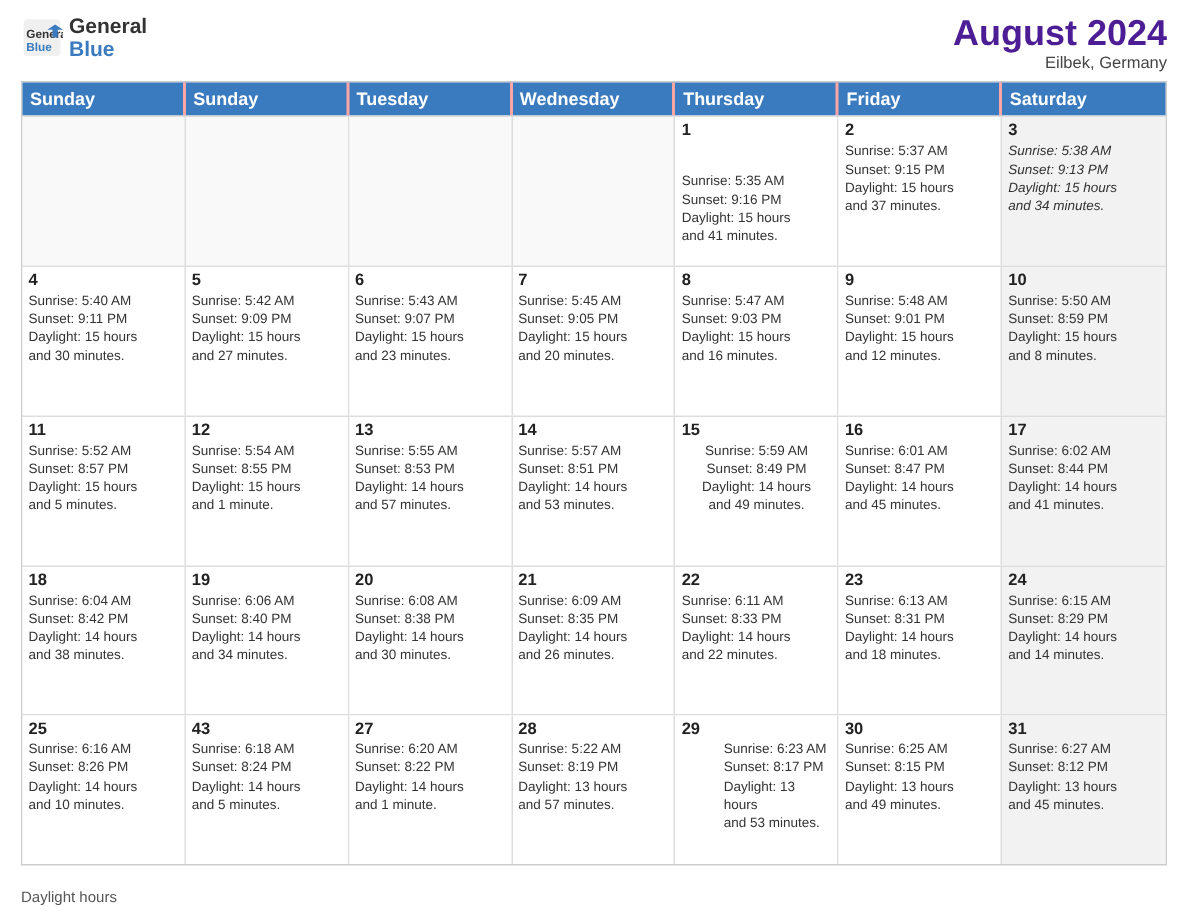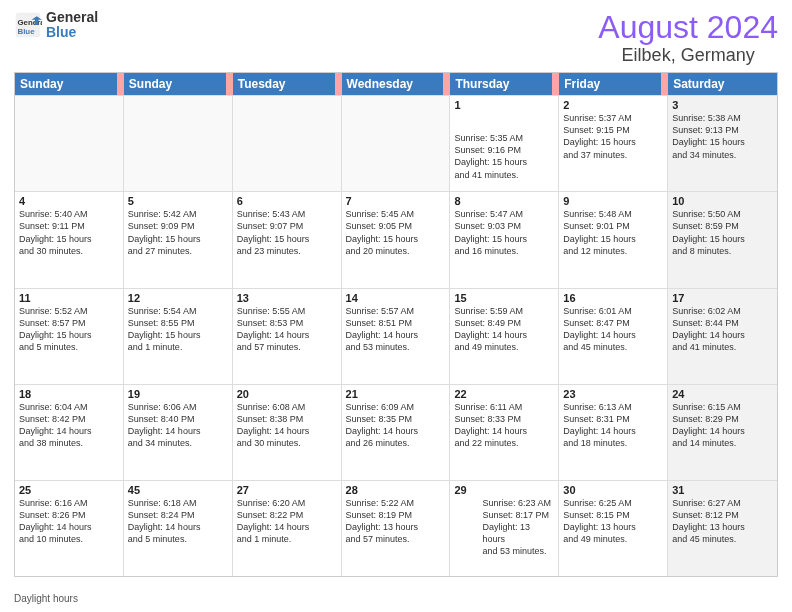--- a/index.html
+++ b/index.html
@@ -44,47 +44,46 @@
       color: #3a7abf;
     }
     .logo-icon {
       width: 28px;
       height: 28px;
     }
     .title-block {
       text-align: right;
     }
     .month-year {
-      font-size: 32px;
-      font-weight: normal;
-      color: #8b5cf6;
+      font-size: 24px;
+      font-weight: bold;
+      color: #4c1d95;
       line-height: 1.1;
     }
     .location {
-      font-size: 18px;
+      font-size: 11px;
       color: #444;
-      text-align: center;
     }
     .calendar {
       flex: 1;
       display: flex;
       flex-direction: column;
       border: 1px solid #ccc;
     }
     .cal-header {
       display: grid;
       grid-template-columns: repeat(7, 1fr);
       background: #3a7abf;
     }
     .cal-header-cell {
       color: #fff;
       font-size: 12px;
       font-weight: bold;
       padding: 4px 5px;
-      border-right: 7px solid #fca5a5;
+      border-right: 2px solid #fca5a5;
       text-align: left;
     }
     .cal-header-cell:last-child { border-right: none; }
     .cal-body {
       flex: 1;
       display: flex;
       flex-direction: column;
     }
     .cal-row {
       display: grid;
@@ -169,21 +168,21 @@
           </div>
           <div class="cal-cell">
             <div class="day-num">2</div>
             <div class="cell-text" style="white-space: pre-line;">Sunrise: 5:37 AM
 Sunset: 9:15 PM
 Daylight: 15 hours
 and 37 minutes.</div>
           </div>
           <div class="cal-cell shaded">
             <div class="day-num">3</div>
-            <div class="cell-text" style="white-space: pre-line;">Sunrise: 5:38 AM
+            <div class="cell-text" style="white-space: pre-line; font-style: italic;">Sunrise: 5:38 AM
 Sunset: 9:13 PM
 Daylight: 15 hours
 and 34 minutes.</div>
           </div>
         </div>
         <div class="cal-row">
           <div class="cal-cell">
             <div class="day-num">4</div>
             <div class="cell-text" style="white-space: pre-line;">Sunrise: 5:40 AM
 Sunset: 9:11 PM
@@ -257,21 +256,21 @@
           </div>
           <div class="cal-cell">
             <div class="day-num">14</div>
             <div class="cell-text" style="white-space: pre-line;">Sunrise: 5:57 AM
 Sunset: 8:51 PM
 Daylight: 14 hours
 and 53 minutes.</div>
           </div>
           <div class="cal-cell">
             <div class="day-num">15</div>
-            <div class="cell-text" style="white-space: pre-line;">Sunrise: 5:59 AM
+            <div class="cell-text" style="white-space: pre-line; text-align: center;">Sunrise: 5:59 AM
 Sunset: 8:49 PM
 Daylight: 14 hours
 and 49 minutes.</div>
           </div>
           <div class="cal-cell">
             <div class="day-num">16</div>
             <div class="cell-text" style="white-space: pre-line;">Sunrise: 6:01 AM
 Sunset: 8:47 PM
 Daylight: 14 hours
 and 45 minutes.</div>
@@ -337,21 +336,21 @@
         </div>
         <div class="cal-row">
           <div class="cal-cell">
             <div class="day-num">25</div>
             <div class="cell-text" style="white-space: pre-line;">Sunrise: 6:16 AM
 Sunset: 8:26 PM
 Daylight: 14 hours
 and 10 minutes.</div>
           </div>
           <div class="cal-cell">
-            <div class="day-num">45</div>
+            <div class="day-num">43</div>
             <div class="cell-text" style="white-space: pre-line;">Sunrise: 6:18 AM
 Sunset: 8:24 PM
 Daylight: 14 hours
 and 5 minutes.</div>
           </div>
           <div class="cal-cell">
             <div class="day-num">27</div>
             <div class="cell-text" style="white-space: pre-line;">Sunrise: 6:20 AM
 Sunset: 8:22 PM
 Daylight: 14 hours

